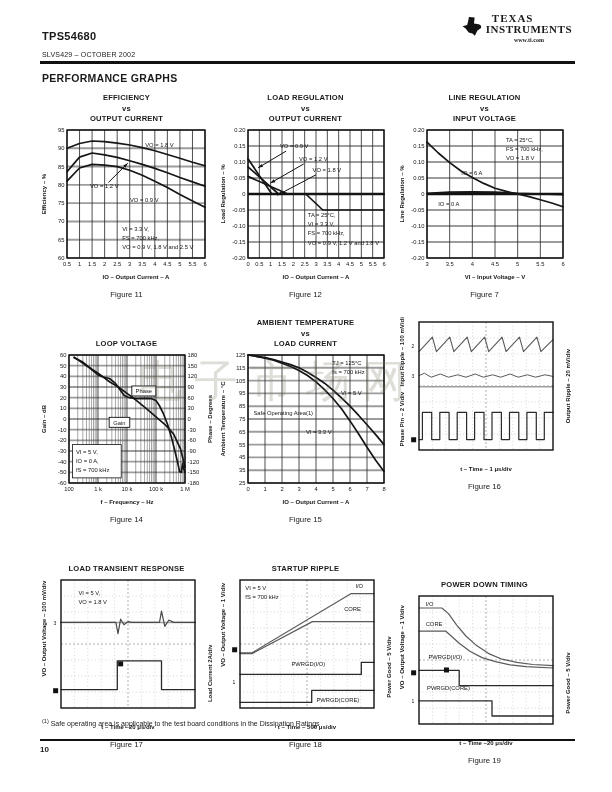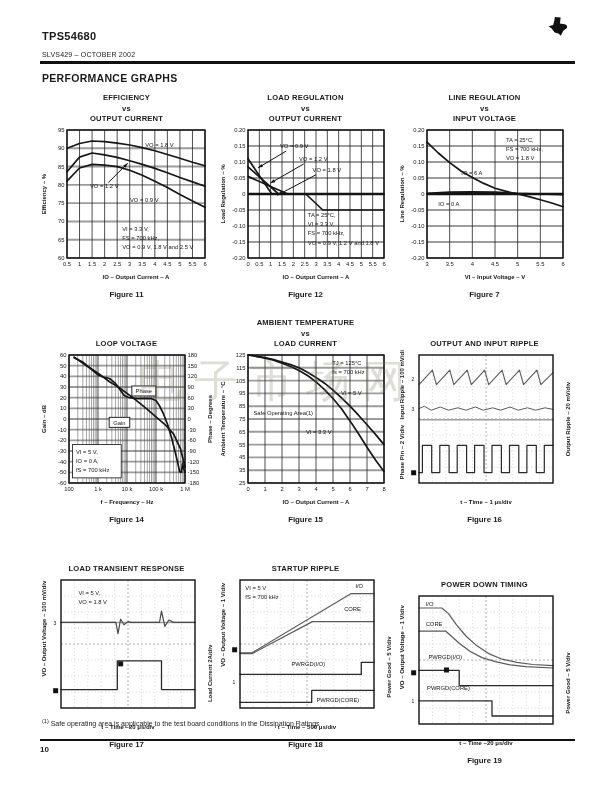--- a/index.html
+++ b/index.html
@@ -14,39 +14,44 @@
   .logo-text{font-family:"Liberation Serif",serif;text-align:center;line-height:1}
   .logo-l1{font-size:11px;font-weight:bold;letter-spacing:1px;text-align:left;padding-left:6px}
   .logo-l2{font-size:11px;font-weight:bold;letter-spacing:.5px}
   .logo-l3{font-size:6px;font-weight:bold;margin-top:2px}
   .section{left:42px;top:72px;font-size:10.5px;font-weight:bold;letter-spacing:.3px}
   .grid{left:37px;top:92px;display:grid;grid-template-columns:repeat(3,179px);row-gap:18px}
   .cell{display:flex;flex-direction:column;align-items:center}
   .g-title{height:33px;display:flex;flex-direction:column;justify-content:flex-end;align-items:center;
            font-weight:bold;font-size:7.6px;line-height:1.4;text-align:center;letter-spacing:.2px}
   .g-plot{line-height:0}
-  .g-caption{font-weight:bold;font-size:7.8px;margin-top:7px;text-align:center}
+  .g-caption{font-weight:normal;font-size:7.8px;margin-top:7px;text-align:center}
   .footnote{left:42px;top:718px;font-size:7px}
   .footnote sup{font-size:5.5px}
   .bottom-rule{left:40px;top:739px;width:535px;height:2px;background:#111}
   .pagenum{left:40px;top:745px;font-size:8px;font-weight:bold}
   .watermark{left:138px;top:352px;font-size:44px;letter-spacing:12px;color:rgba(128,122,100,0.26);
              pointer-events:none;z-index:9;white-space:nowrap}
 </style>
 </head>
 <body>
 
 <div class="abs part">TPS54680</div>
 <div class="abs docid">SLVS429 – OCTOBER 2002</div>
 <div class="abs top-rule"></div>
 
 <div class="abs logo">
   <svg class="logo-glyph" viewBox="0 0 100 100">
     <path d="M36,4 L62,7 L59,34 L80,37 Q94,40 91,54 L74,67 L63,90 L52,79 L35,75 L21,57 L7,47 L28,41 L33,22 Z" fill="#111"></path>
   </svg>
+  <div class="logo-text">
+    <div class="logo-l1">TEXAS</div>
+    <div class="logo-l2">INSTRUMENTS</div>
+    <div class="logo-l3">www.ti.com</div>
+  </div>
 </div>
 
 <div class="abs section">PERFORMANCE GRAPHS</div>
 
 <div class="abs grid">
   <figure class="cell" style="margin:0">
     <div class="g-title">
         <div>EFFICIENCY</div>
         <div>vs</div>
         <div>OUTPUT CURRENT</div>
@@ -393,23 +398,20 @@
           <text x="7" y="69" font-size="6" text-anchor="middle" fill="#161616" font-family="&quot;Liberation Sans&quot;,sans-serif" font-weight="bold" transform="rotate(-90 7 69)">Ambient Temperature – °C</text>
           <text x="114.32" y="15.32" font-size="5.8" text-anchor="start" fill="#161616" font-family="&quot;Liberation Sans&quot;,sans-serif" font-weight="normal">TJ = 125°C</text>
           <text x="114.32" y="24.28" font-size="5.8" text-anchor="start" fill="#161616" font-family="&quot;Liberation Sans&quot;,sans-serif" font-weight="normal">fs = 700 kHz</text>
           <text x="133.36" y="45.4" font-size="5.8" text-anchor="middle" fill="#161616" font-family="&quot;Liberation Sans&quot;,sans-serif" font-weight="normal">VI = 5 V</text>
           <text x="100.72" y="84.44" font-size="5.8" text-anchor="middle" fill="#161616" font-family="&quot;Liberation Sans&quot;,sans-serif" font-weight="normal">VI = 3.3 V</text>
           <text x="35.44" y="64.6" font-size="5.8" text-anchor="start" fill="#161616" font-family="&quot;Liberation Sans&quot;,sans-serif" font-weight="normal">Safe Operating Area(1)</text>
         </svg></div>
     <figcaption class="g-caption">Figure 15</figcaption>
   </figure>
   <figure class="cell" style="margin:0">
-    <div class="g-title">
-        <div>OUTPUT AND INPUT RIPPLE</div>
-      </div>
     <div class="g-plot"><svg width="176" height="158" viewBox="0 0 176 158">
           <line x1="35.4" y1="5" x2="35.4" y2="133" stroke="#c4c4c4" stroke-width="0.7" stroke-dasharray="1,2.4"></line>
           <line x1="48.8" y1="5" x2="48.8" y2="133" stroke="#c4c4c4" stroke-width="0.7" stroke-dasharray="1,2.4"></line>
           <line x1="62.199999999999996" y1="5" x2="62.199999999999996" y2="133" stroke="#c4c4c4" stroke-width="0.7" stroke-dasharray="1,2.4"></line>
           <line x1="75.6" y1="5" x2="75.6" y2="133" stroke="#c4c4c4" stroke-width="0.7" stroke-dasharray="1,2.4"></line>
           <line x1="89" y1="5" x2="89" y2="133" stroke="#8d8d8d" stroke-width="0.7" stroke-dasharray="2,2"></line>
           <line x1="102.39999999999999" y1="5" x2="102.39999999999999" y2="133" stroke="#c4c4c4" stroke-width="0.7" stroke-dasharray="1,2.4"></line>
           <line x1="115.8" y1="5" x2="115.8" y2="133" stroke="#c4c4c4" stroke-width="0.7" stroke-dasharray="1,2.4"></line>
           <line x1="129.2" y1="5" x2="129.2" y2="133" stroke="#c4c4c4" stroke-width="0.7" stroke-dasharray="1,2.4"></line>
           <line x1="142.60000000000002" y1="5" x2="142.60000000000002" y2="133" stroke="#c4c4c4" stroke-width="0.7" stroke-dasharray="1,2.4"></line>

